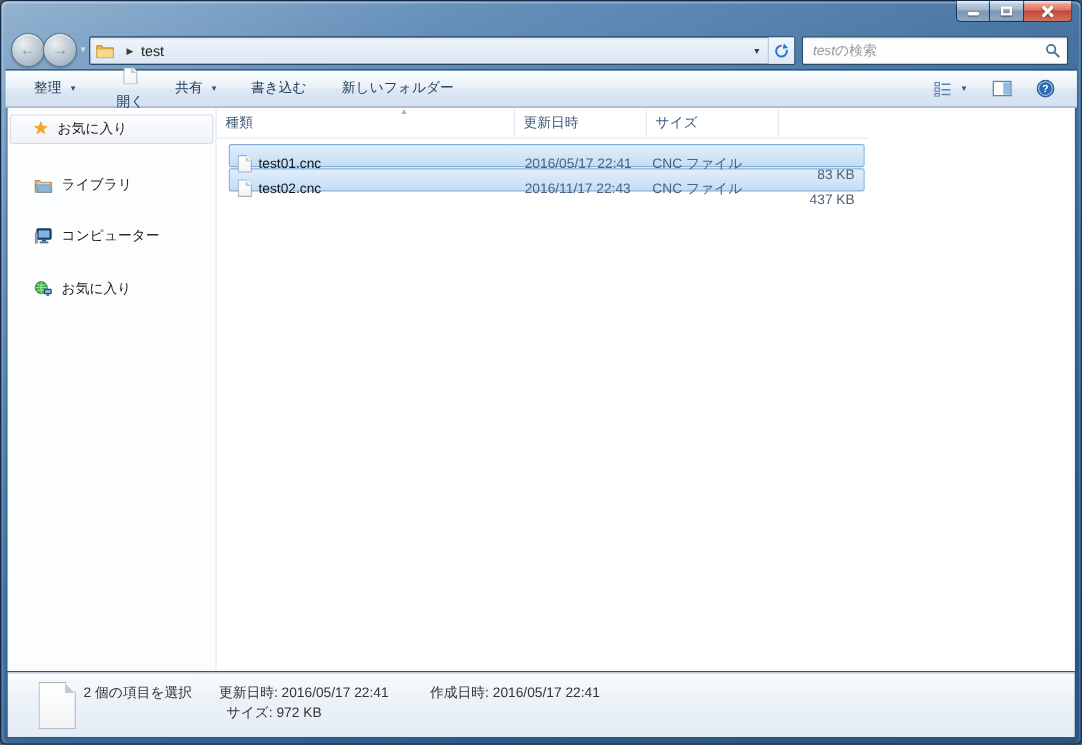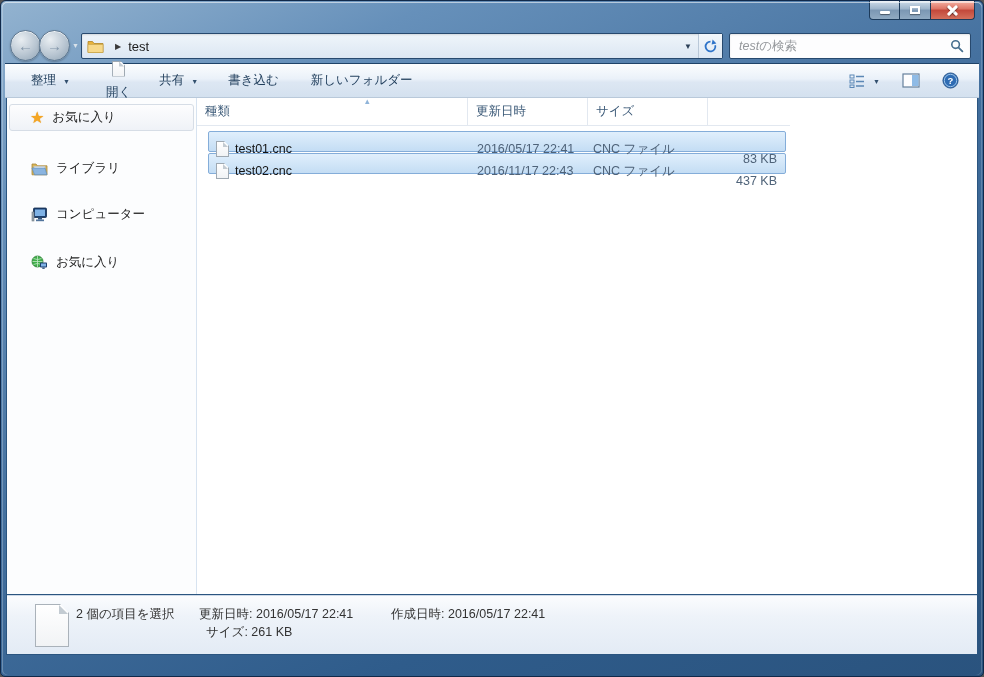--- a/index.html
+++ b/index.html
@@ -80,21 +80,21 @@
   .lv-header .hcell{height:100%;display:flex;align-items:center;padding-left:8px;border-right:1px solid #e2e8f0;cursor:default;}
   .lv-header .hcell.first{padding-left:17px;}
   .rows{margin:5px 0 0 11px;width:578px;}
   .row{height:21px;display:grid;grid-template-columns:260px 116px 124px 1fr;align-items:center;font-size:12.5px;
     border:1px solid #84add9;border-radius:2px;background:linear-gradient(#e0effc,#c4ddf4);margin-bottom:1px;}
   .row .c-name{display:flex;align-items:center;gap:6px;padding-left:7px;color:#141414;}
   .row .c-date,.row .c-type{padding-left:8px;color:#4f6379;}
   .row .c-size{text-align:right;padding-right:8px;color:#4f6379;margin-top:20px;}
 
   
-  .status{position:absolute;left:6px;right:6px;bottom:22px;height:59px;z-index:5;
+  .status{position:absolute;left:6px;right:6px;bottom:6px;height:59px;z-index:5;
     background:linear-gradient(#fbfcfe,#eef3f9 35%,#e3ebf5);border-top:1px solid #cdd9e7;box-shadow:0 0 0 1px #2b5580;
     font-size:12.5px;color:#333;}
   .status .big-icon{position:absolute;left:28px;top:8px;}
   .st-line1{position:absolute;top:10px;left:0;right:0;height:16px;}
   .st-line2{position:absolute;top:28px;left:0;right:0;height:16px;}
   .st-sel{position:absolute;left:69px;}
   .st-mod{position:absolute;left:192px;}
   .st-cre{position:absolute;left:384px;}
   .st-size{position:absolute;left:199px;}
 
@@ -294,17 +294,17 @@
   </div>
 
   <div class="status">
     <span class="page-icon page-lg big-icon"></span>
     <div class="st-line1">
       <span class="st-sel">2 個の項目を選択</span>
       <span class="st-mod">更新日時: 2016/05/17 22:41</span>
       <span class="st-cre">作成日時: 2016/05/17 22:41</span>
     </div>
     <div class="st-line2">
-      <span class="st-size">サイズ: 261 KB</span>
+      <span class="st-size">サイズ: 972 KB</span>
     </div>
   </div>
 
 </div>
 
 </body></html>

